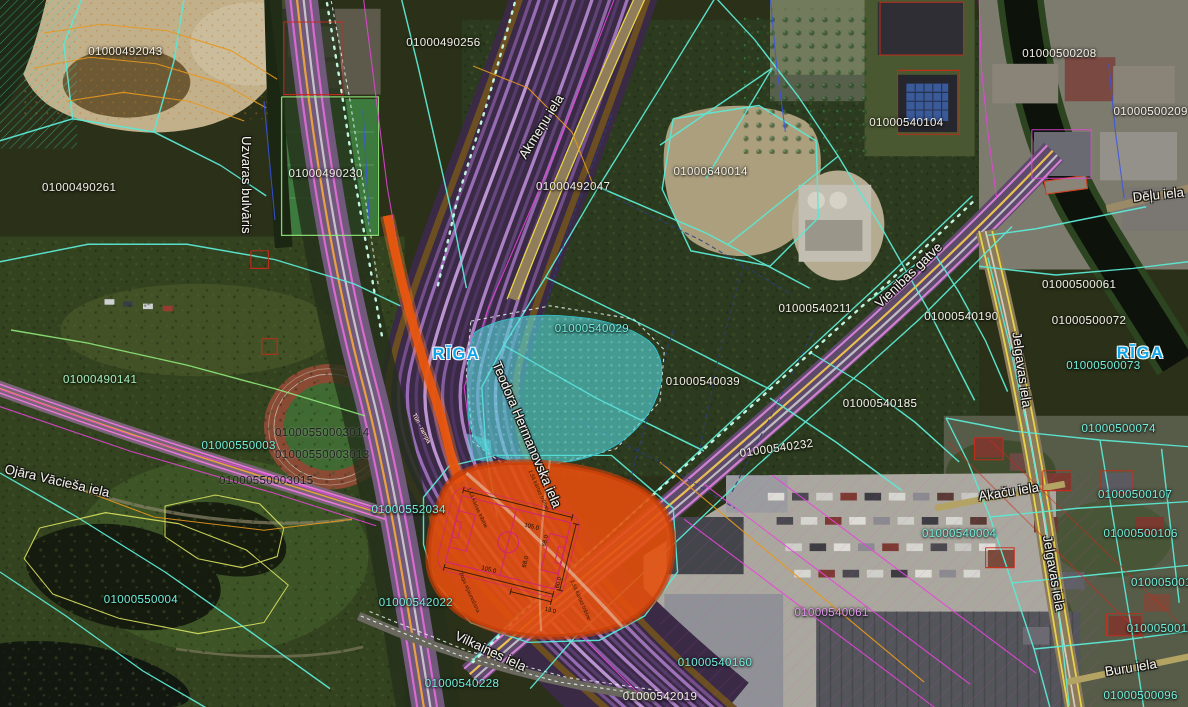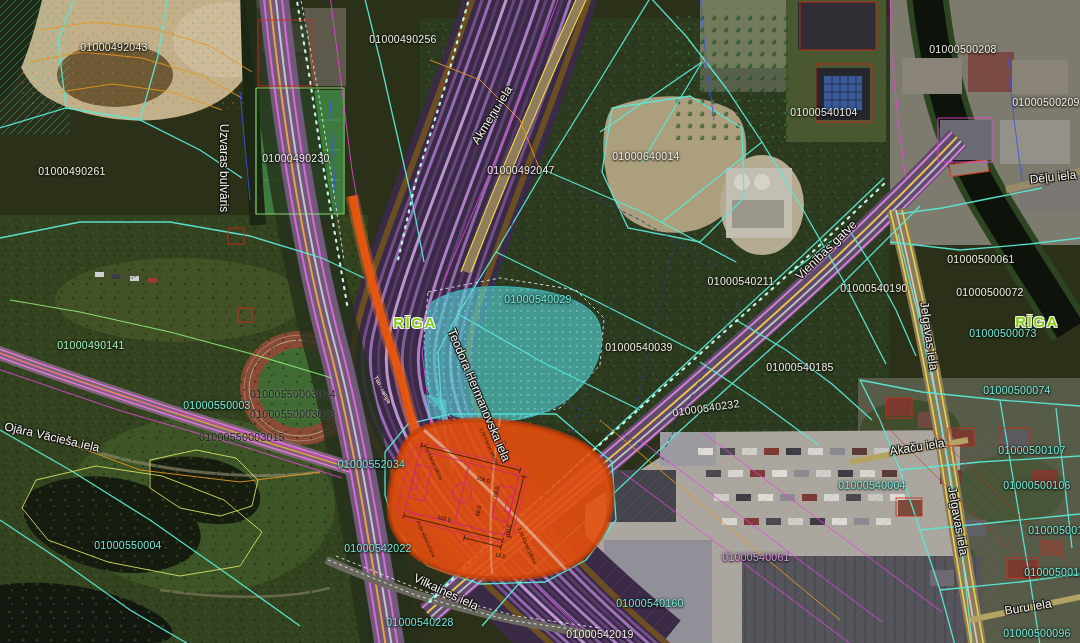--- a/index.html
+++ b/index.html
@@ -6,21 +6,21 @@
   .map{position:relative;width:1080px;height:643px;overflow:hidden;background:#2b3119;
        font-family:"Liberation Sans",sans-serif;}
   .map svg{position:absolute;left:0;top:0;}
   #labels{position:absolute;left:0;top:0;width:100%;height:100%;}
   .lbl{position:absolute;white-space:nowrap;transform-origin:center;line-height:1;}
   .plabel{font-size:10.5px;letter-spacing:.3px;
           text-shadow:0 0 3px rgba(0,0,0,.95),0 1px 2px rgba(0,0,0,.85);}
   .plabel.dark{text-shadow:0 0 2px rgba(255,255,255,.45);}
   .slabel{font-size:12px;color:#f5f2ea;
           text-shadow:-1px -1px 0 #141414,1px -1px 0 #141414,-1px 1px 0 #141414,1px 1px 0 #141414,0 0 3px #000;}
-  .city{font-size:15px;font-weight:700;letter-spacing:1.5px;color:#84cc16;
+  .city{font-size:15px;font-weight:700;letter-spacing:1.5px;color:#0ea5e9;
         text-shadow:-1px -1px 0 rgba(255,255,255,.9),1px -1px 0 rgba(255,255,255,.9),
                     -1px 1px 0 rgba(255,255,255,.9),1px 1px 0 rgba(255,255,255,.9);}
   .dim{font-size:5.5px;color:#1a1208;}
   .ann{font-size:5px;color:#241408;opacity:.9;}
   .rlabel{font-size:5.5px;color:#ffffff;text-shadow:0 0 2px #7a2d00;}
 </style>
 </head>
 <body>
 
 <div class="map">

